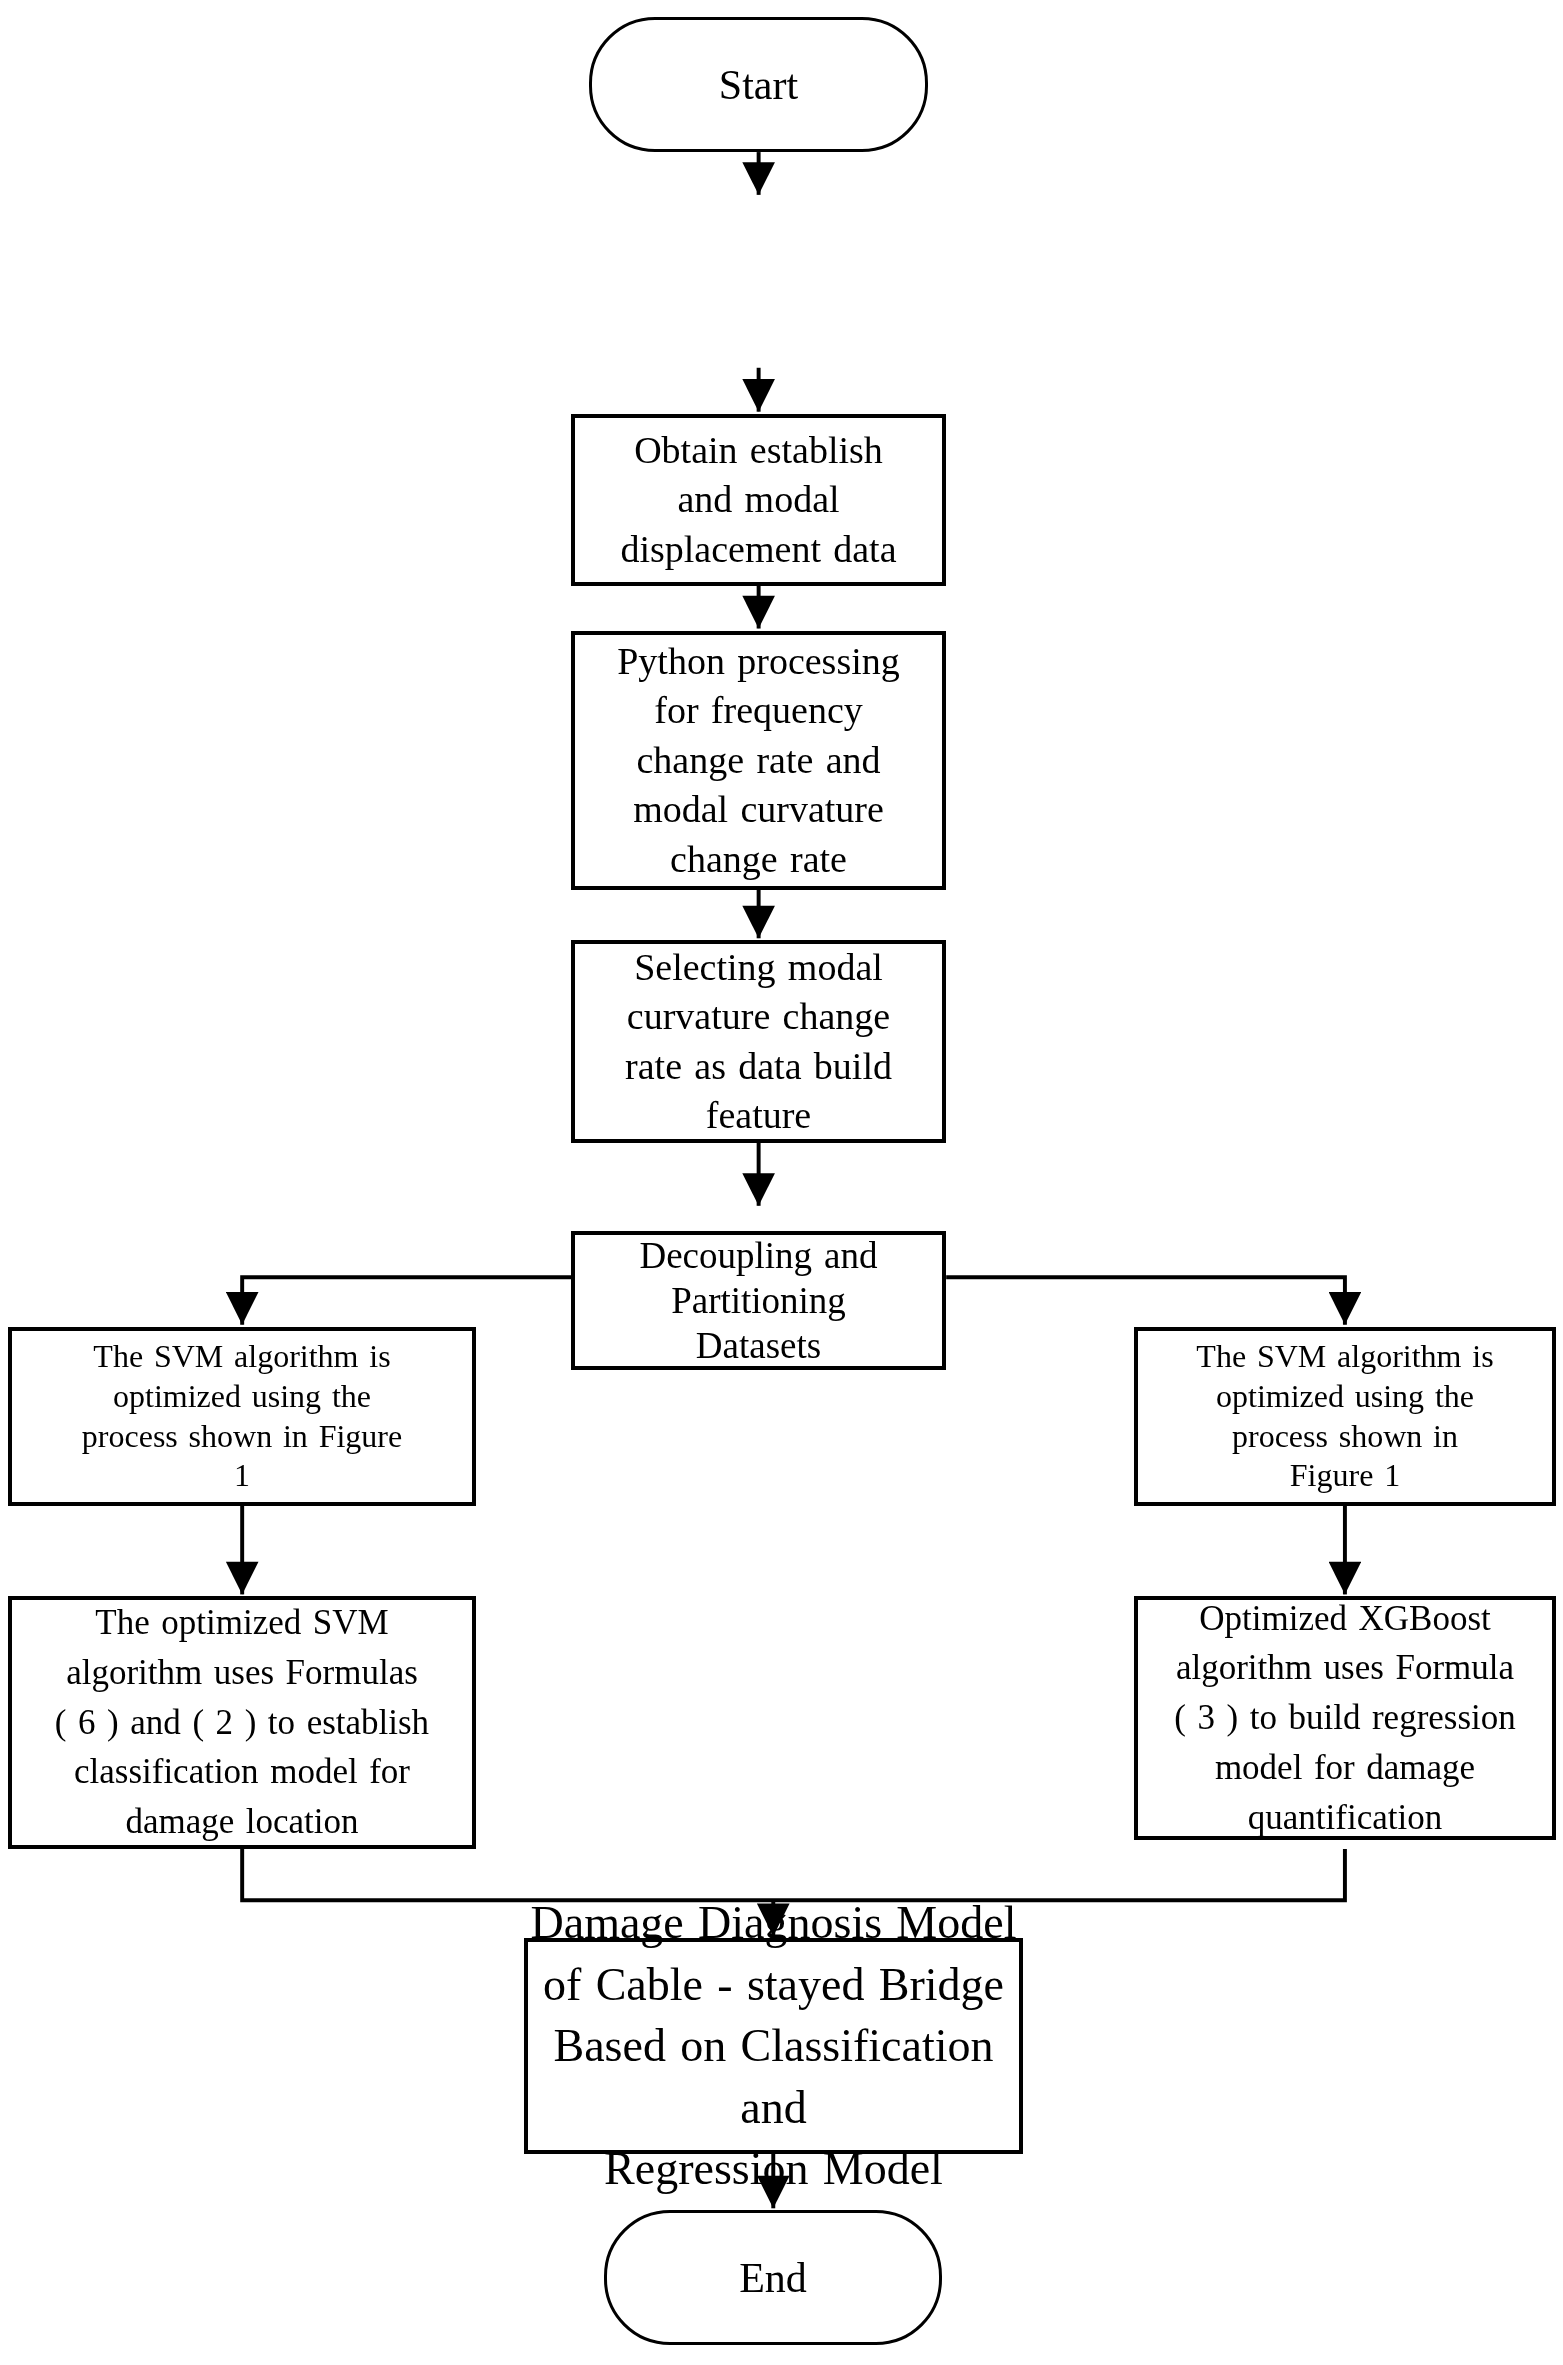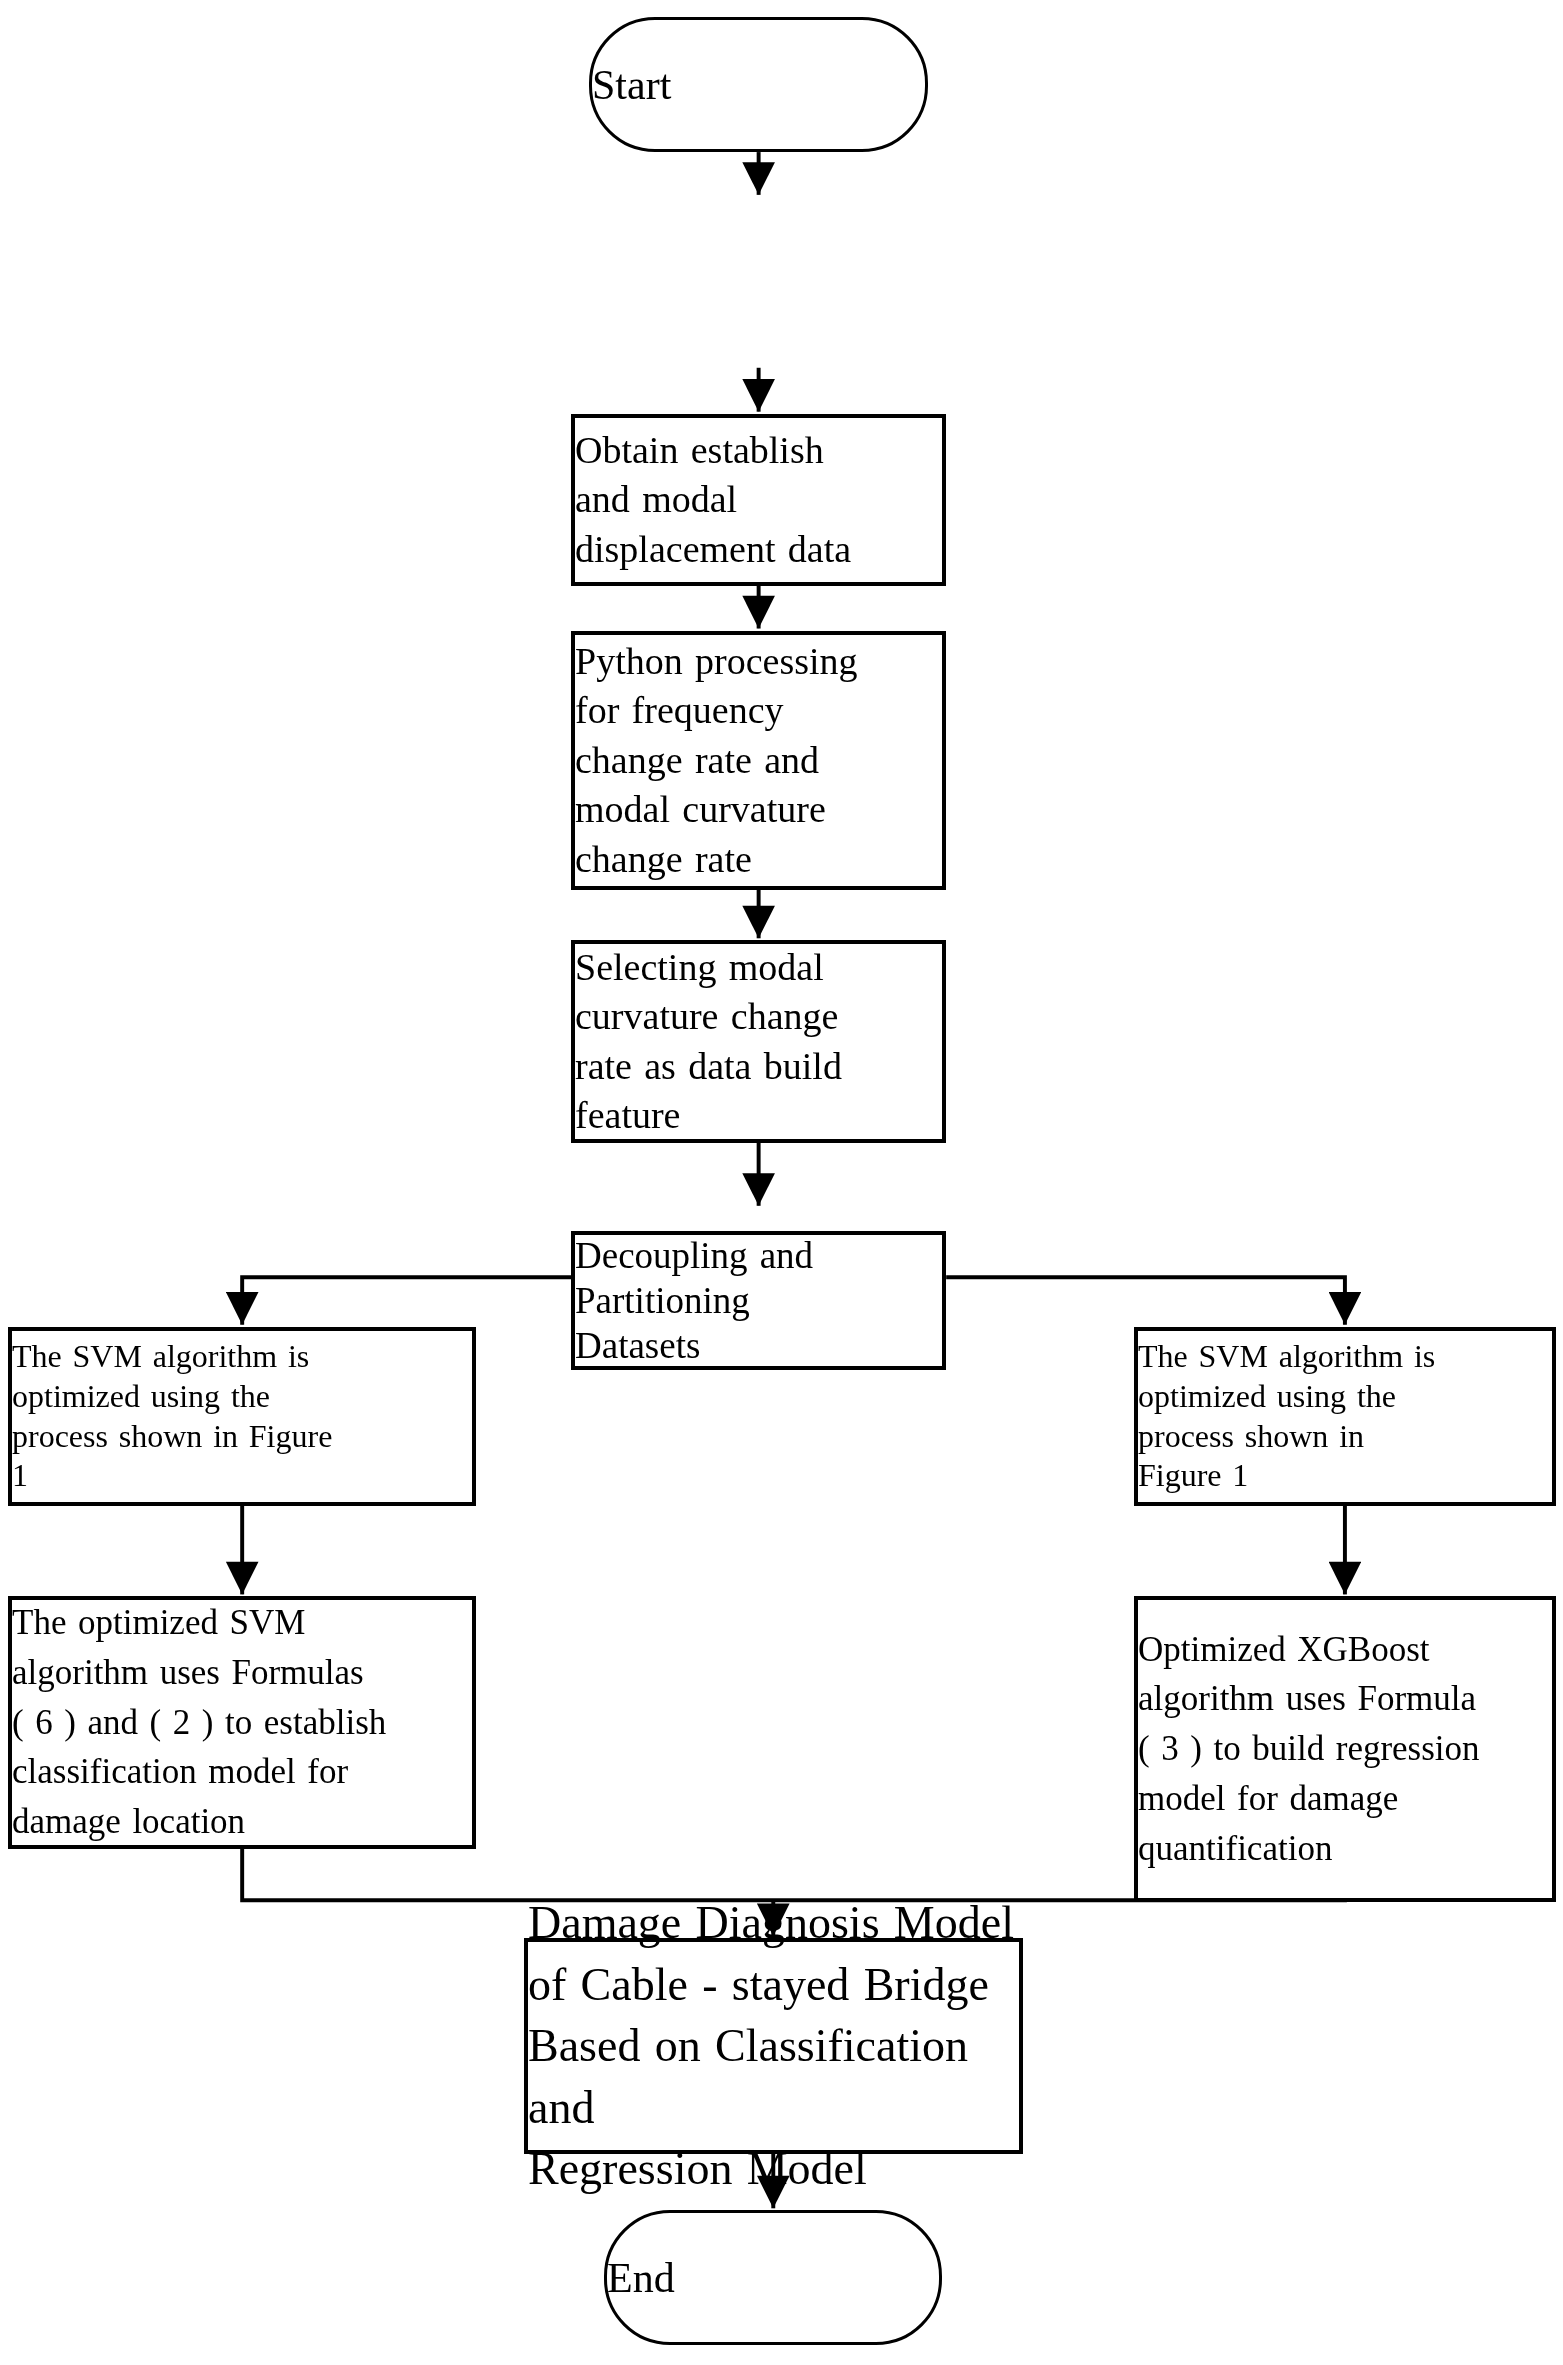--- a/index.html
+++ b/index.html
@@ -13,20 +13,21 @@
   }
   .layer{position:absolute;left:0;top:0;width:1564px;height:2366px;}
   .node{
     position:absolute;
     box-sizing:border-box;
     background:#ffffff;
     border:4px solid #000000;
     display:flex;
     align-items:center;
     justify-content:center;
+    text-align:center;
   }
   .node .label{
     white-space:pre-line;
     word-spacing:2.8px;
     display:block;
     width:100%;
   }
   .terminator{border-radius:66px;border-width:3.4px;font-size:42px;}
   .proc{font-size:38px;line-height:1.30;}
   .decouple{font-size:37px;line-height:1.22;}
@@ -37,21 +38,21 @@
   
   #n-start      {left:589px;top:17px;  width:339px;height:135px;}
   #n-establish  {left:571px;top:197px; width:375px;height:172px;}
   #n-obtain     {left:571px;top:414px; width:375px;height:172px;}
   #n-python     {left:571px;top:631px;width:375px;height:259px;}
   #n-select     {left:571px;top:940px;width:375px;height:203px;}
   #n-decouple   {left:571px;top:1208px;width:375px;height:139px;margin-top:23px;}
   #n-svm-left   {left:8px;  top:1327px;width:468px;height:179px;}
   #n-svm-right  {left:1134px;top:1327px;width:422px;height:179px;}
   #n-class-left {left:8px;  top:1596px;width:468px;height:253px;}
-  #n-xgb-right  {left:1134px;top:1596px;width:422px;height:306px;}
+  #n-xgb-right  {left:1134px;top:1596px;width:422px;height:244px;}
   #n-damage     {left:524px; top:1938px;width:499px;height:216px;}
   #n-end        {left:604px;top:2210px;width:338px;height:135px;}
 
   svg .flow{stroke:#000000;stroke-width:7;fill:none;}
 </style>
 </head>
 <body>
 
 <div class="canvas">
 

